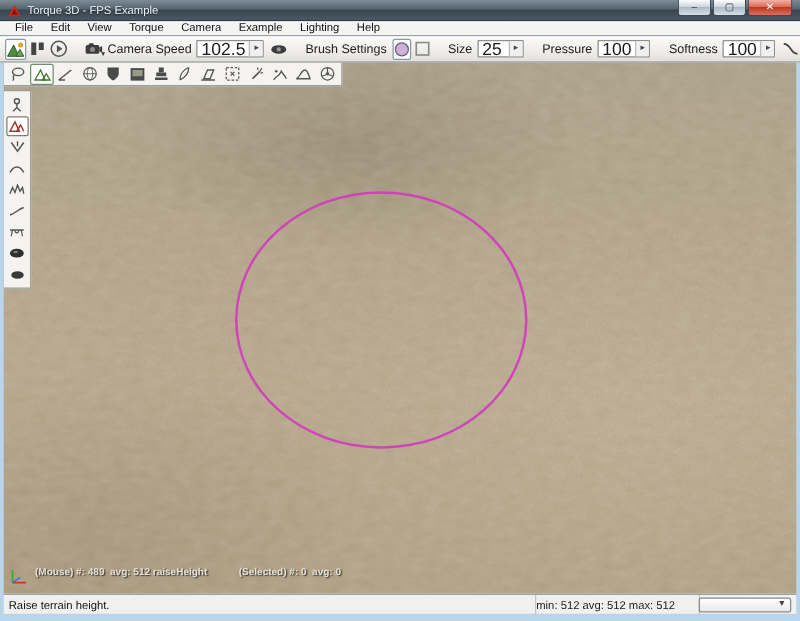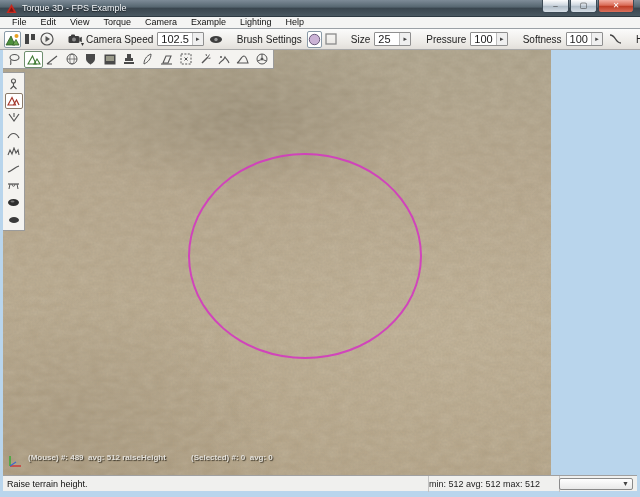--- a/index.html
+++ b/index.html
@@ -29,27 +29,27 @@
   .toolbar { position:absolute; left:0; top:29px; width:640px; height:21px;
     background:linear-gradient(#fbfbfb, #eceae6 70%, #e2dfda 100%);
     border-bottom:1px solid #a9a9a9; display:flex; align-items:center; padding:0 3px; }
   .tb-btn { width:19px; height:17px; display:flex; align-items:center; justify-content:center;
     border:1px solid transparent; border-radius:2px; margin:0 1px; }
   .tb-btn.sel { border-color:#8a9ba8; background:#fff; }
   .tb-sep { width:1px; height:16px; background:#bdbdbd; margin:0 5px; }
   .tb-label { font-size:10px; color:#222; margin:0 4px 0 2px; white-space:nowrap;text-align:center; }
   .spin { display:flex; align-items:center; height:14px; background:#fff; border:1px solid #8f8f8f;
     border-radius:1px; margin-right:3px; }
-  .spin-val { padding:16px 3px; font-size:11px; min-width:24px; }
+  .spin-val { padding:16px 3px; font-size:14px; min-width:24px; }
   .spin-btn { width:11px; height:12px; border-left:1px solid #bdbdbd; background:#efefef;
     font-size:7px; line-height:12px; text-align:center; color:#444; }
   .tiny-arrow { font-size:6px; color:#333; margin-left:-3px; margin-top:8px; }
 
   
-  .viewport { position:absolute; left:3px; top:50px; width:548px; height:425px; overflow:hidden;
+  .viewport { position:absolute; left:3px; top:50px; width:634px; height:425px; overflow:hidden;
     background:
       radial-gradient(260px 120px at 44% 16%, rgba(90,80,60,.30), rgba(90,80,60,0) 70%),
       radial-gradient(400px 260px at 80% 70%, rgba(255,244,220,.10), rgba(255,244,220,0) 70%),
       radial-gradient(300px 200px at 12% 88%, rgba(70,60,45,.12), rgba(70,60,45,0) 70%),
       linear-gradient(180deg, #a99e86 0%, #b3a287 30%, #b8a78a 62%, #af9d7f 100%); }
   .noise-svg { position:absolute; left:0; top:0; width:100%; height:100%; display:block; }
 
   .brush-circle { position:absolute; left:185px; top:103px; width:234px; height:206px;
     border:2px solid rgba(211,60,190,.92); border-radius:50%; }
 

